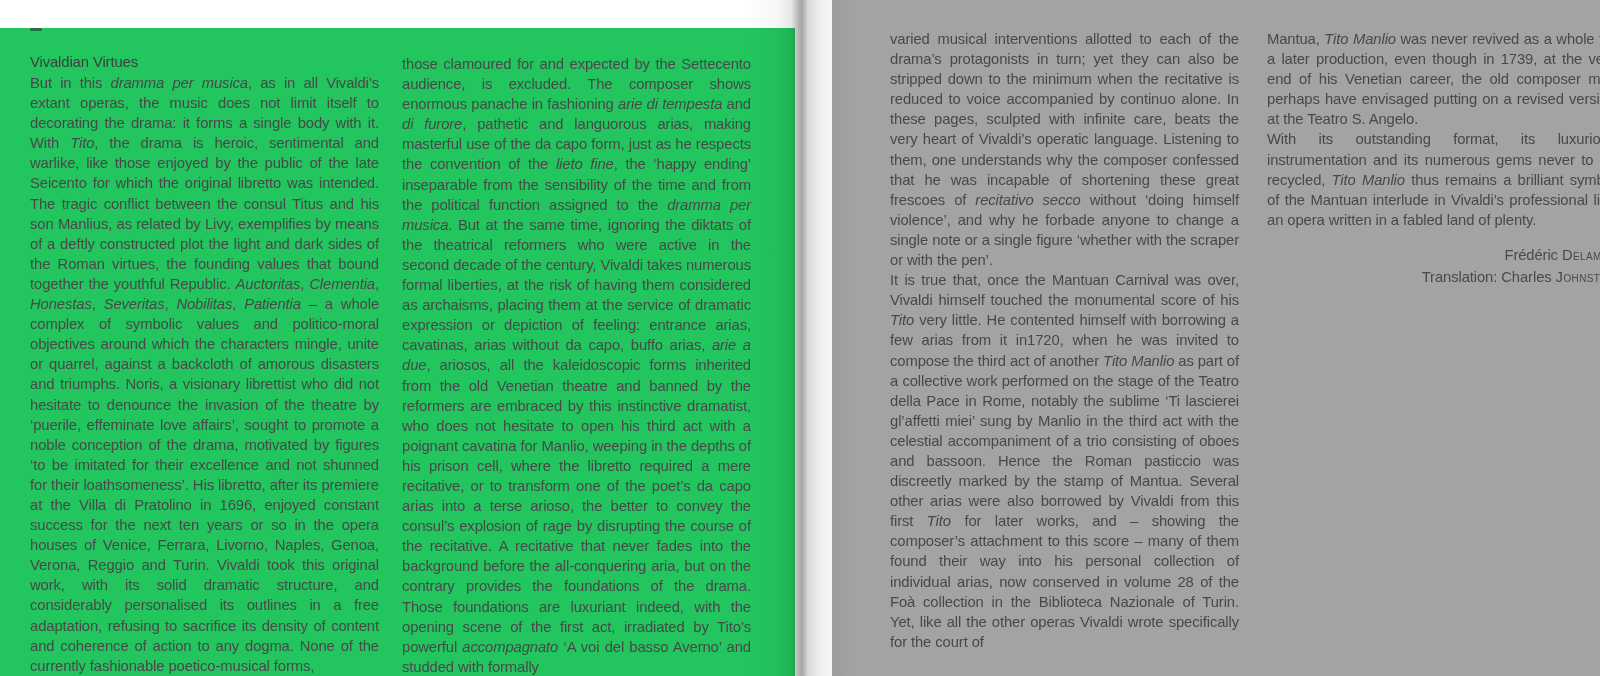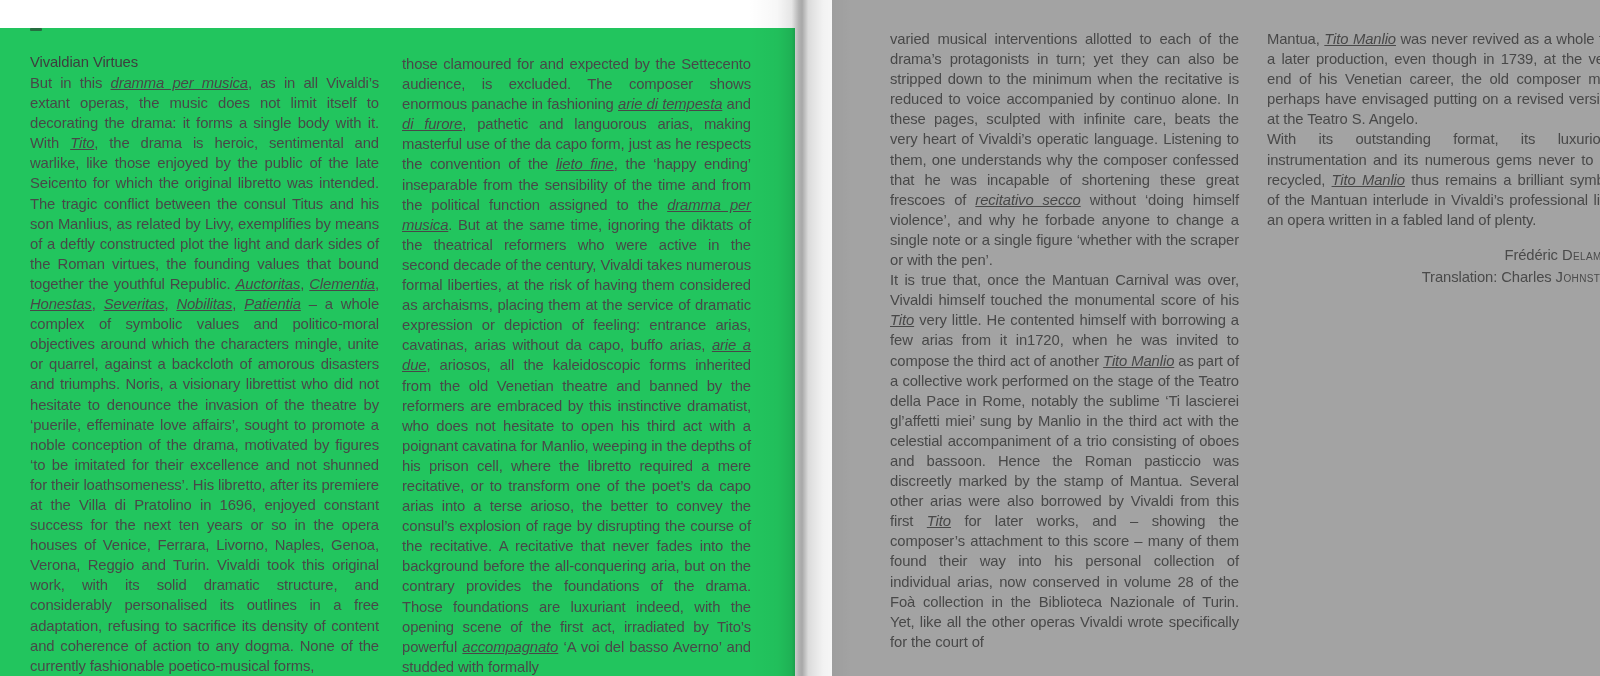--- a/index.html
+++ b/index.html
@@ -75,21 +75,21 @@
   }
   .para + .para { }
 
   .byline {
     margin-top: 14px;
     text-align: right;
     line-height: 22px;
     color: #4a4a4a;
   }
   .sc { font-variant: small-caps; letter-spacing: 0.4px; }
-  i { font-style: italic; text-decoration: underline; }
+  i { font-style: italic; }
 </style>
 </head>
 <body>
 
 <div id="spread">
 
   <div id="left-page" class="page">
     <div id="artifact"></div>
 
     <div id="col1" class="col">

